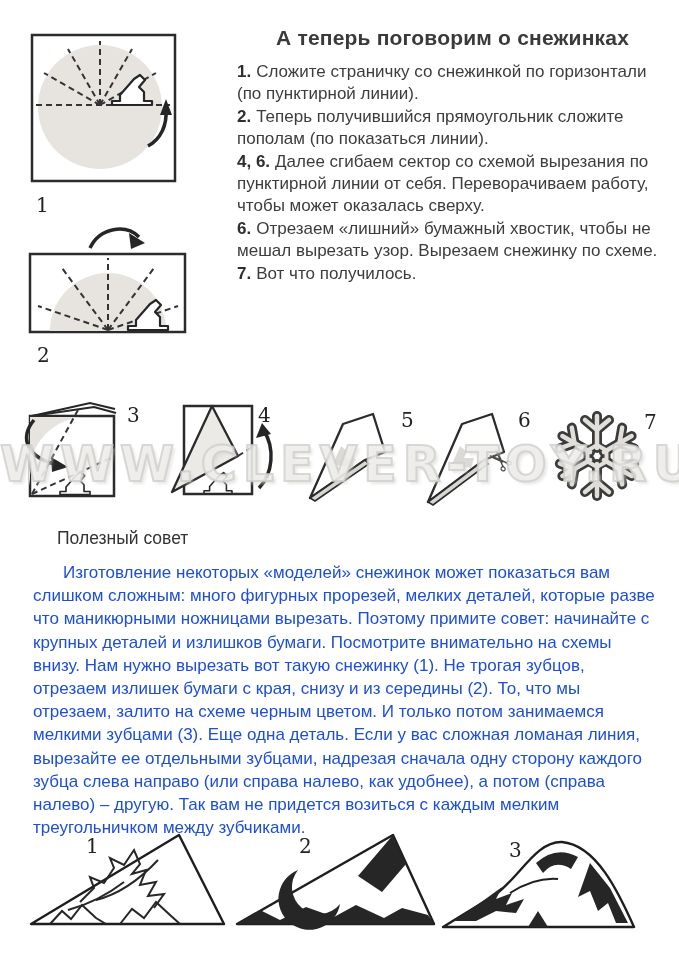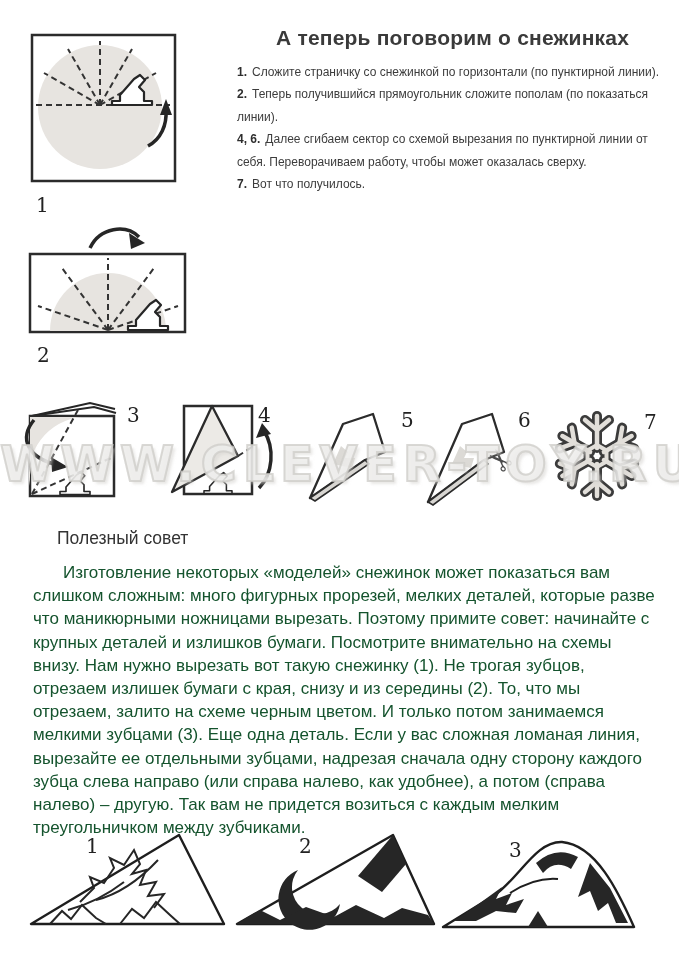--- a/index.html
+++ b/index.html
@@ -13,35 +13,35 @@
   }
   .abs{position:absolute;}
   .title{
     left:232px;top:26px;
     font-size:21px;font-weight:bold;color:#3a3a3a;
     letter-spacing:0.2px;
     margin-left:44px;
   }
   .instructions{
     left:237px;top:61px;width:424px;
-    font-size:12px;line-height:22.4px;color:#3c3c3c;
+    font-size:17px;line-height:22.4px;color:#3c3c3c;
   }
   .instructions p{margin:0;}
   .instructions .num{font-weight:bold;margin-right:5px;color:#2e2e2e;}
   .figlabel{
     font-family:"DejaVu Serif", serif;
     font-size:20px;color:#222;
   }
   .advice-heading{
     left:57px;top:528px;
     font-size:17.5px;font-weight:normal;color:#333;
   }
   .advice-body{
     left:33px;top:561px;width:628px;
-    font-size:17px;line-height:23.2px;color:#14532d;
+    font-size:17px;line-height:23.2px;color:#1d4ed8;
     text-indent:30px;
   }
   .watermark{
     left:0;top:436px;width:588px;
     text-align:center;
     font-family:"DejaVu Sans", sans-serif;
     font-weight:bold;
     font-size:49px;
     letter-spacing:6px;
     color:rgba(255,255,255,0.55);
@@ -99,20 +99,21 @@
     <line class="dash" x1="80" y1="108" x2="150" y2="84"></line>
     <use href="#boot" transform="translate(100,70)"></use>
   </svg>
   <div class="abs figlabel" style="left:37px;top:343px;">2</div>
 
   <div class="abs title">А теперь поговорим о снежинках</div>
   <div class="abs instructions">
     <p><span class="num">1.</span><span>Сложите страничку со снежинкой по горизонтали (по пунктирной линии).</span></p>
     <p><span class="num">2.</span><span>Теперь получившийся прямоугольник сложите пополам (по показаться линии).</span></p>
     <p><span class="num">4, 6.</span><span>Далее сгибаем сектор со схемой вырезания по пунктирной линии от себя. Переворачиваем работу, чтобы может оказалась сверху.</span></p>
+    <p><span class="num">6.</span><span>Отрезаем «лишний» бумажный хвостик, чтобы не мешал вырезать узор. Вырезаем снежинку по схеме.</span></p>
     <p><span class="num">7.</span><span>Вот что получилось.</span></p>
   </div>
 
   <svg class="abs" style="left:18px;top:400px;" width="110" height="108" viewBox="0 0 110 108">
     <path d="M14,16 L72,3 L97,9" class="ln" stroke-width="2"></path>
     <path d="M14,16 L76,7 L98,13" class="ln" stroke-width="2"></path>
     <rect x="12" y="16" width="84" height="80" fill="#ffffff" stroke="#2b2b2b" stroke-width="2.5"></rect>
     <path d="M12,86 A58,58 0 0 1 64,17 L12,17 Z" fill="#e7e4e0"></path>
     <line class="dash" x1="14" y1="94" x2="60" y2="10"></line>
     <line class="dash" x1="14" y1="94" x2="95" y2="57"></line>

